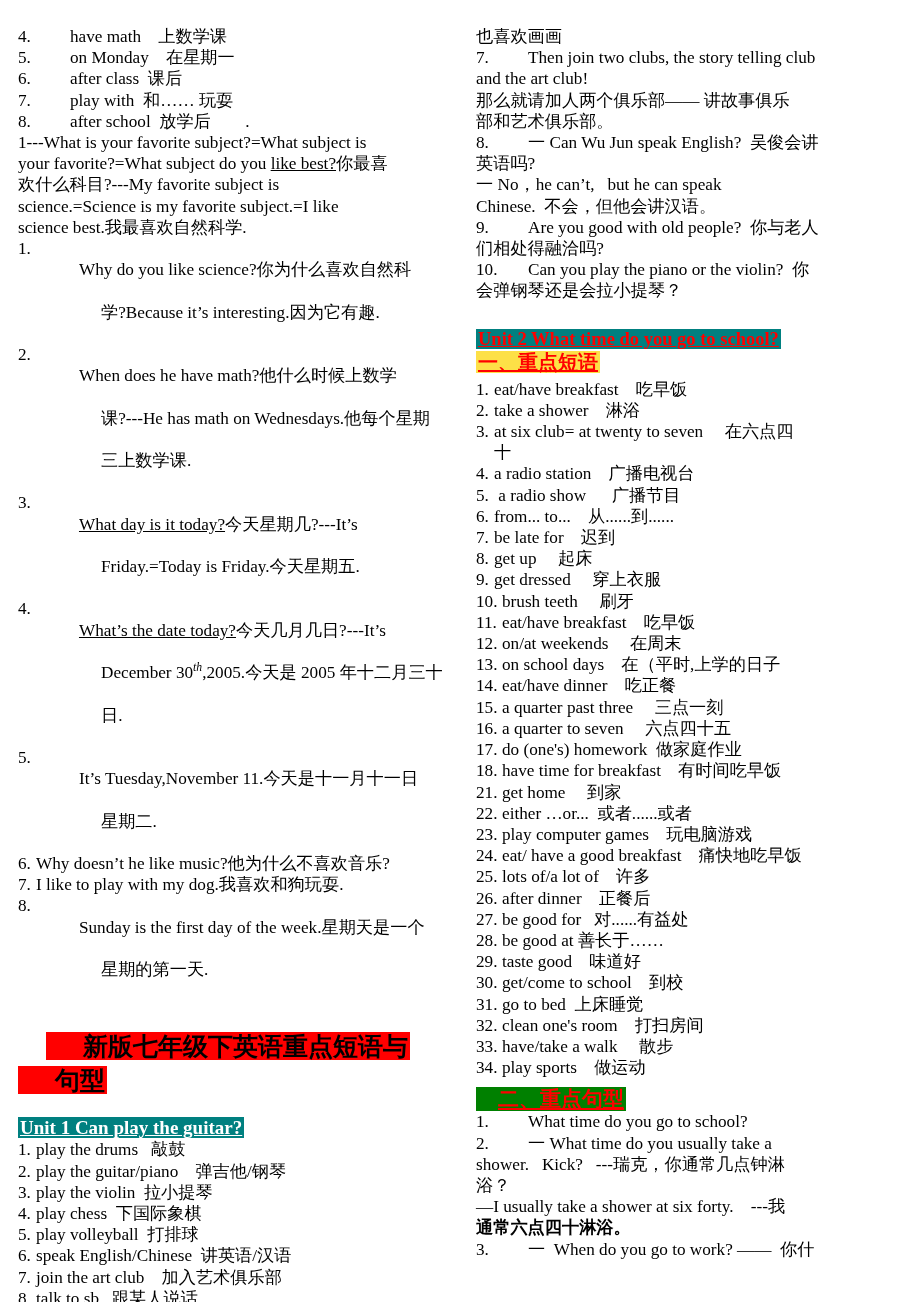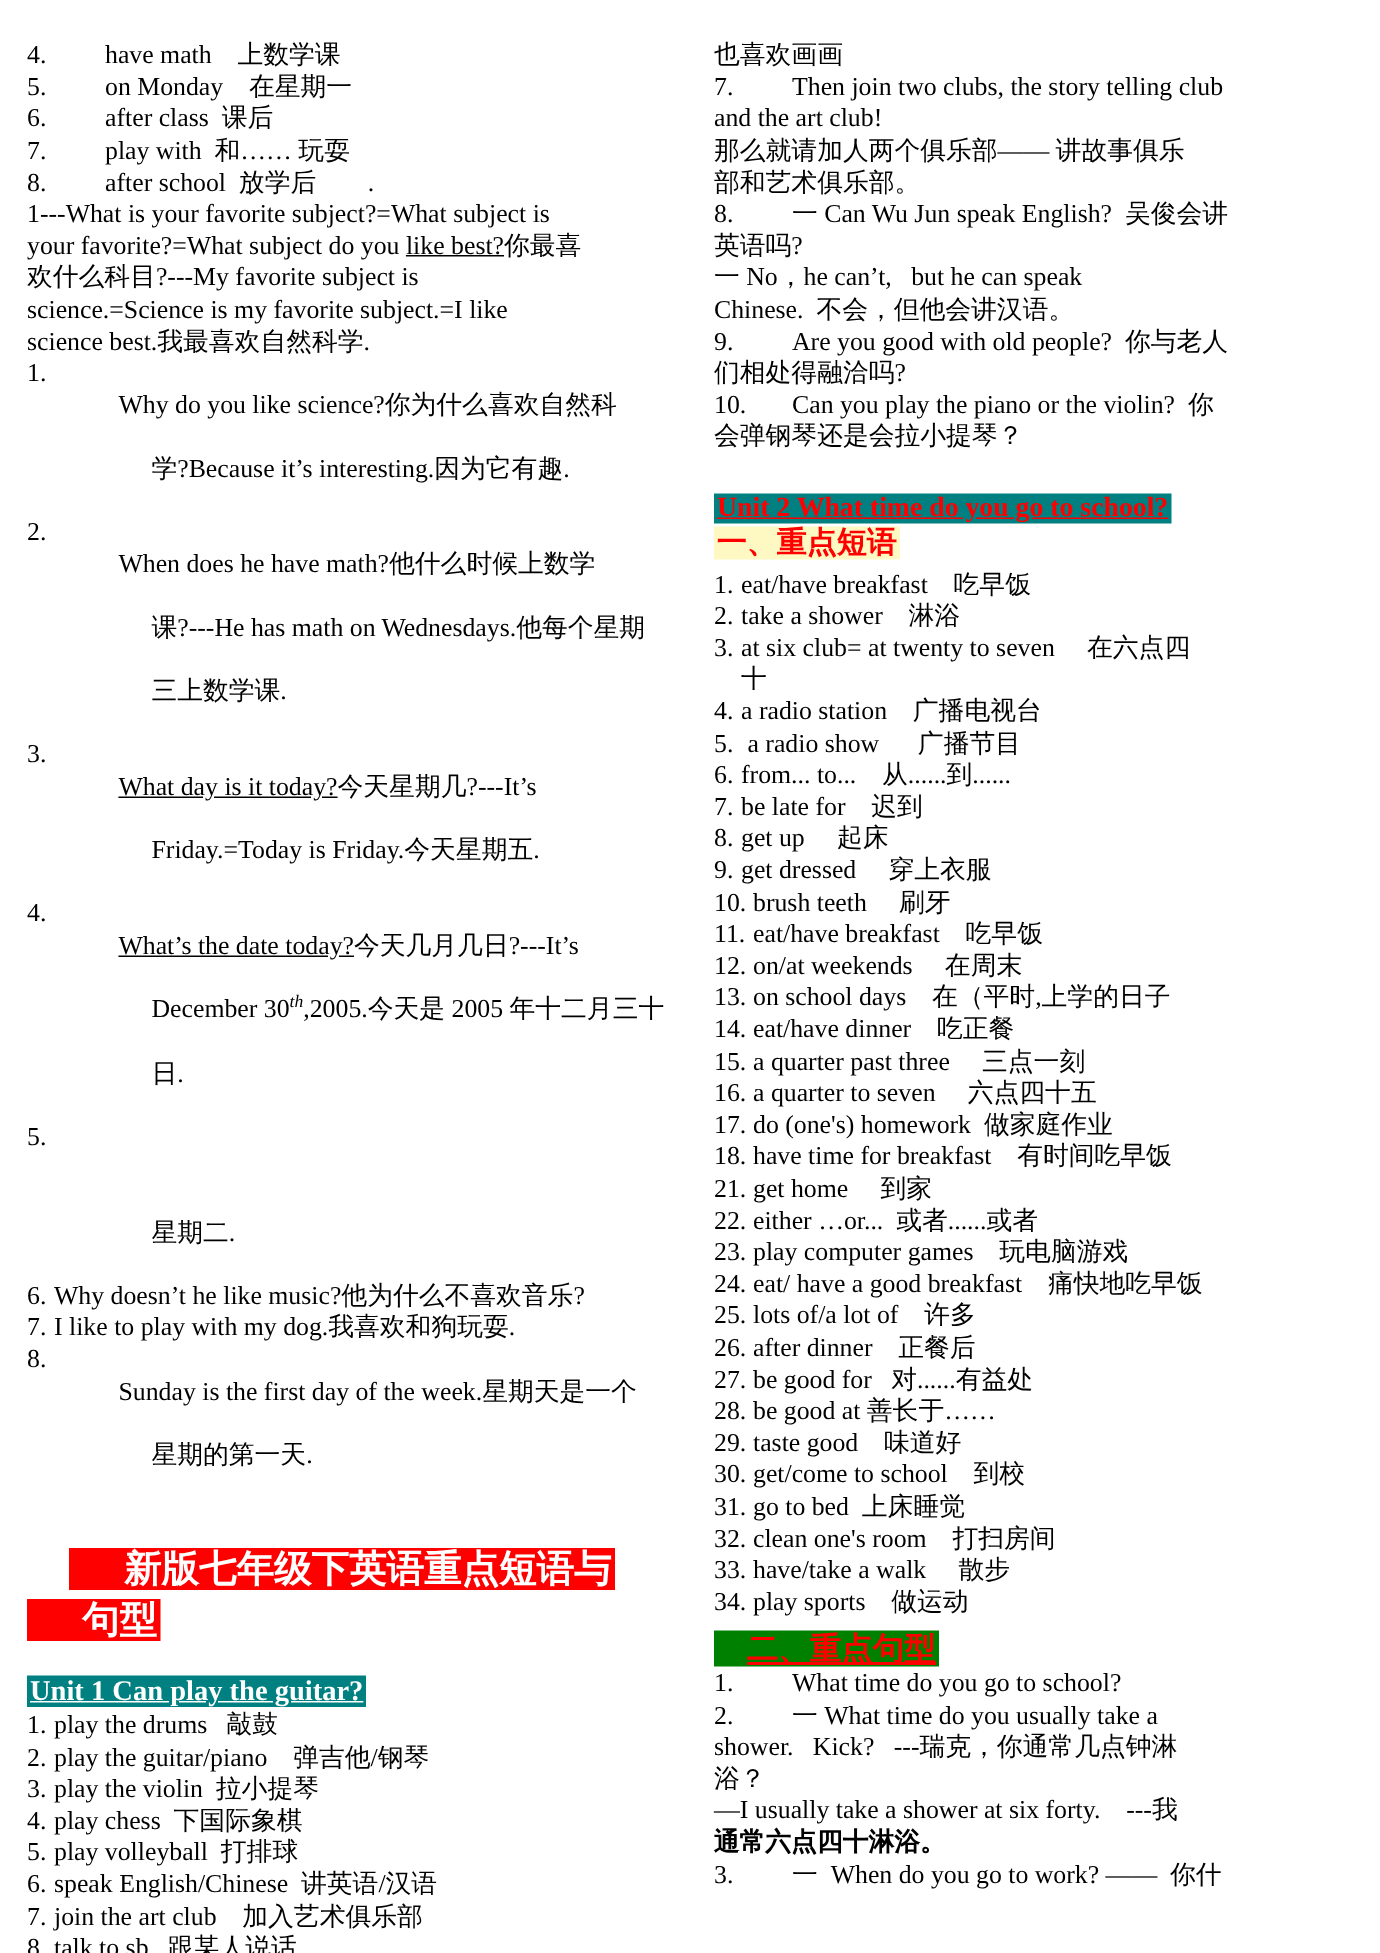--- a/index.html
+++ b/index.html
@@ -58,21 +58,21 @@
     display: inline;
     font-weight: bold;
     padding: 0 2px;
     box-decoration-break: clone;
     -webkit-box-decoration-break: clone;
   }
   .title-red {
     font-size: 25px;
     line-height: 30px;
     background: #FF0000;
-    color: #ffffff;
+    color: #000000;
     font-family: "Liberation Sans", "DejaVu Sans", sans-serif;
     font-weight: bold;
     padding-left: 37px;
   }
   .head-teal-white {
     font-size: 19px;
     line-height: 23px;
     background: #008080;
     color: #FFFFFF;
     font-family: "Liberation Serif", "DejaVu Serif", serif;
@@ -84,23 +84,24 @@
     line-height: 22px;
     background: #008080;
     color: #FF0000;
     font-weight: bold;
     text-decoration: underline;
     font-family: "Liberation Serif", "DejaVu Serif", serif;
   }
   .head-magenta-red {
     font-size: 20px;
     line-height: 24px;
-    background: #fef9c3;
+    background: #fde047;
     color: #FF0000;
     font-weight: bold;
+    text-decoration: underline;
   }
   .head-green-red {
     font-size: 21px;
     line-height: 23px;
     background: #008000;
     color: #FF0000;
     font-weight: bold;
     text-decoration: underline;
     padding-left: 22px;
   }
@@ -184,21 +185,21 @@
         <span class="body">
           <span class="u">What’s the date today?</span><span>今天几月几日?---It’s</span><br>
           <span style="padding-left:22px">December 30<sup>th</sup>,2005.今天是 2005 年十二月三十</span><br>
           <span style="padding-left:22px">日.</span>
         </span>
       </div>
 
       <div class="item">
         <span class="num">5.</span>
         <span class="body">
-          <br>
+          <span>It’s Tuesday,November 11.今天是十一月十一日</span><br>
           <span style="padding-left:22px">星期二.</span>
         </span>
       </div>
 
       <div class="item">
         <span class="num">6.</span>
         <span class="body">Why doesn’t he like music?他为什么不喜欢音乐?</span>
       </div>
 
       <div class="item">

